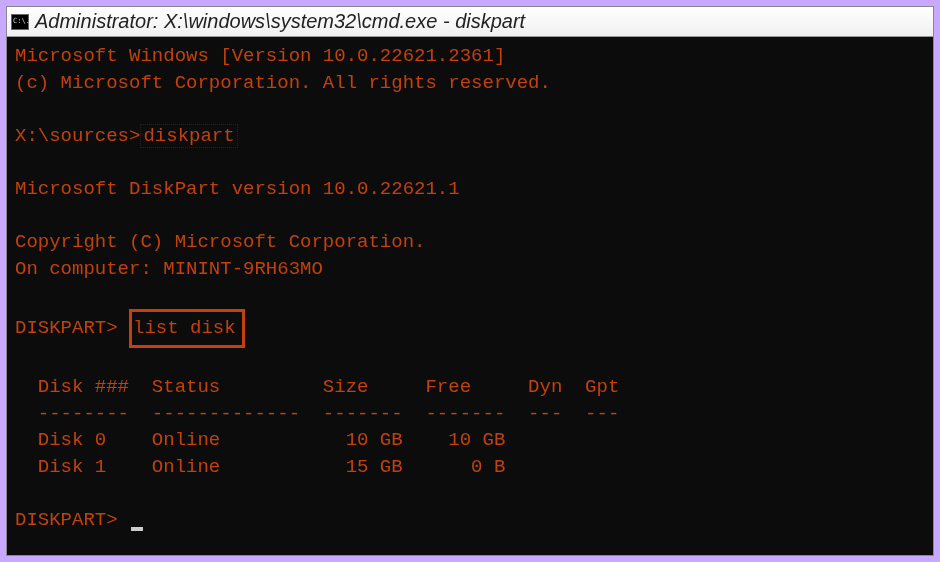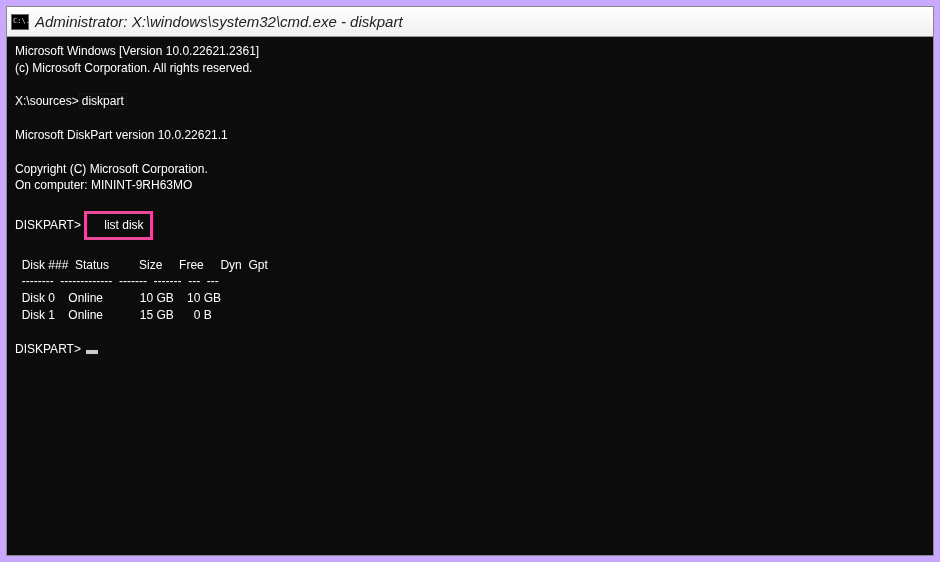--- a/index.html
+++ b/index.html
@@ -45,45 +45,45 @@
     }
     .title-icon-text {
       color: #ccc;
       font-size: 7px;
       font-family: Consolas, monospace;
       line-height: 1;
     }
     .title-text {
       font-family: 'Segoe UI', Tahoma, sans-serif;
       font-style: italic;
-      font-size: 15px;
+      font-size: 20px;
       color: #222;
     }
     .terminal {
       background: #0c0c0c;
       flex: 1;
       padding: 6px 8px;
-      font-size: 12px;
-      color: #ffffff;
+      font-size: 19px;
+      color: #c2410c;
       line-height: 1.4;
-      font-family: Liberation Sans, sans-serif;
+      font-family: Liberation Mono, monospace;
       white-space: pre;
       overflow: hidden;
     }
     .line {
       display: block;
     }
     .highlight-diskpart {
       border: 1px dotted #222;
       padding: 0 2px;
       text-align: right;
     }
     .highlight-listdisk {
-      border: 3px solid #ec4899;
-      padding: 3px 6px 3px 17px;
+      border: 3px solid #c2410c;
+      padding: 3px 6px 3px 1px;
       display: inline-block;
     }
     .cursor {
       display: inline-block;
       width: 12px;
       height: 4px;
       background: #ccc;
       vertical-align: bottom;
       margin-bottom: 3px;
       margin-left: 2px;

